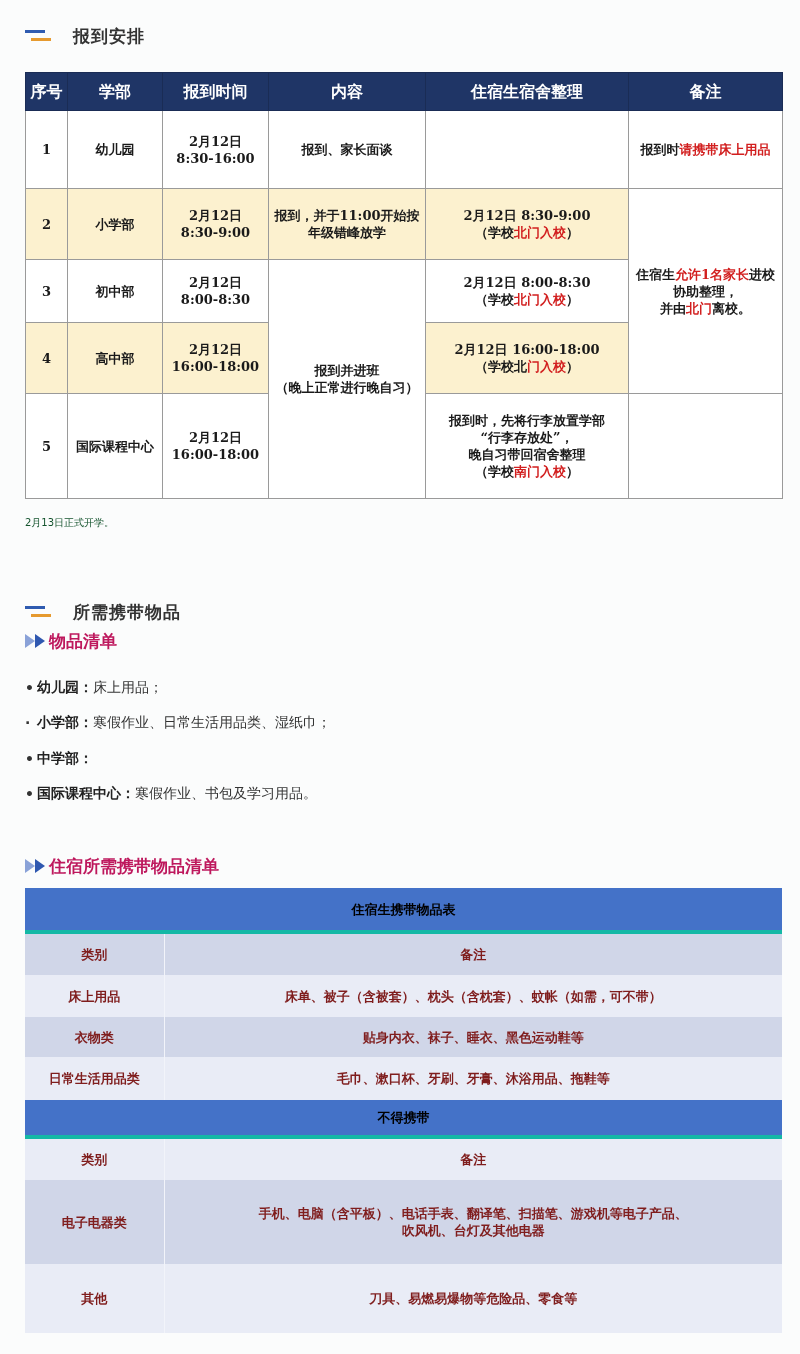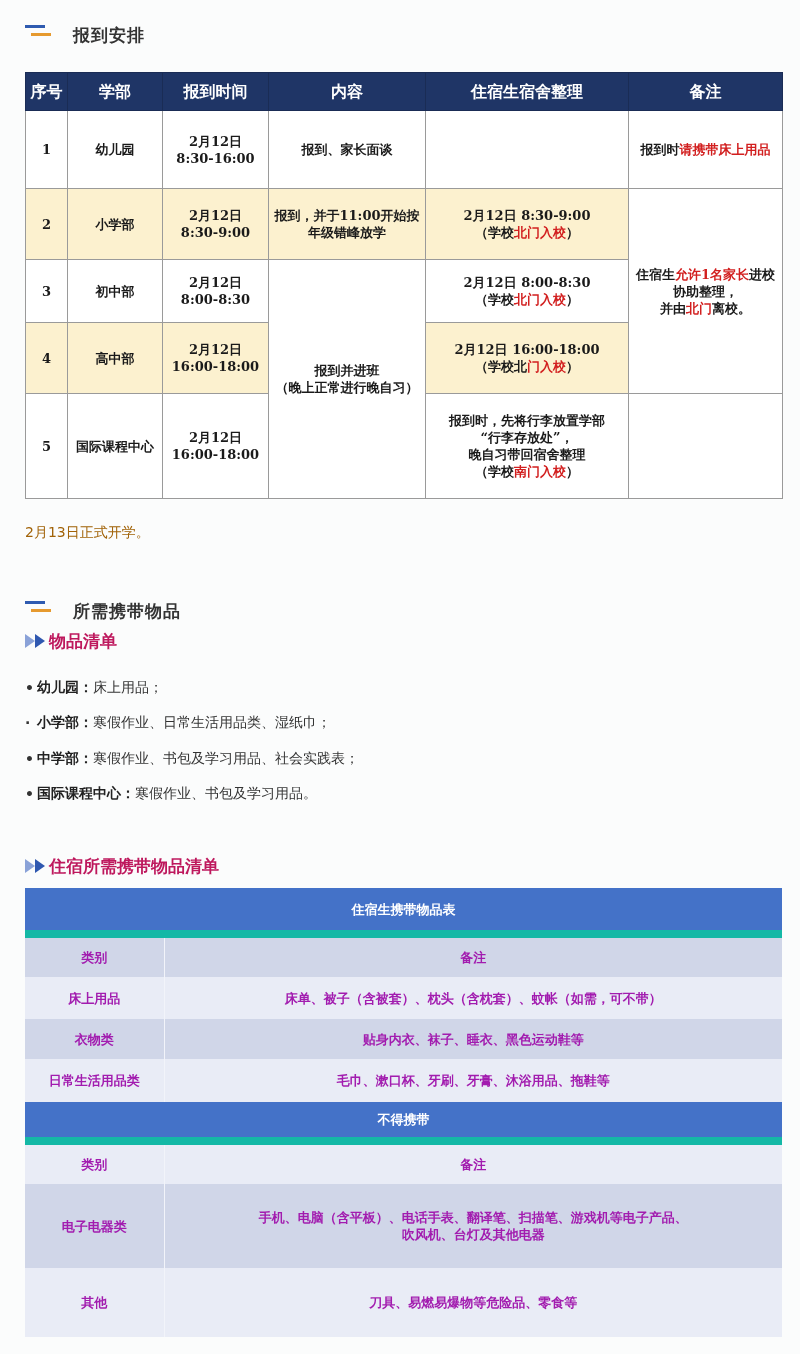--- a/index.html
+++ b/index.html
@@ -1,20 +1,20 @@
 <!DOCTYPE html>
 <html><head>
 <meta charset="utf-8">
 <style>
   html, body { margin:0; padding:0; }
   body {
     width:800px; height:1354px; background:#fbfcfc; position:relative; overflow:hidden;
     font-family: "DejaVu Sans", "Liberation Sans", sans-serif; color:#333;
   }
-  .sec-head { position:absolute; left:25px; height:24px; display:flex; align-items:flex-start; }
+  .sec-head { position:absolute; left:25px; height:24px; display:flex; align-items:center; }
   .sec-mark { position:relative; width:26px; height:14px; margin-right:22px; }
   .sec-mark .b1 { position:absolute; left:0; top:1px; width:20px; height:3px; background:#2f5bb0; }
   .sec-mark .b2 { position:absolute; left:6px; top:9px; width:20px; height:3px; background:#e69a2f; }
   .sec-title { font-size:17px; font-weight:bold; color:#333; letter-spacing:1px; }
 
   .sub-head { position:absolute; left:25px; display:flex; align-items:center; height:20px; }
   .arrows { display:flex; margin-right:4px; }
   .tri { width:0; height:0; border-top:7px solid transparent; border-bottom:7px solid transparent; }
   .tri.t1 { border-left:10px solid #8aa2d8; }
   .tri.t2 { border-left:10px solid #2f58b0; margin-left:0px; }
@@ -22,33 +22,33 @@
 
   
   .sched { position:absolute; left:25px; top:72px; width:757px; border-collapse:collapse; table-layout:fixed;
            font-family:"DejaVu Serif","Liberation Serif",serif; font-size:13px; }
   .sched th, .sched td { border:1px solid #9a9a9a; text-align:center; vertical-align:middle; padding:0 3px; line-height:17px; }
   .sched th { background:#1f3566; color:#fff; font-weight:bold; height:37px; font-size:16px; border-color:#1a2c55; }
   .sched td { color:#1a1a1a; font-weight:bold; background:#fff; }
   .sched tr.hl td.y { background:#fcf1cf; }
   .red { color:#d21f1f; }
 
-  .plain { position:absolute; left:25px; font-size:14px; color:#a16207;margin-top:8px; }
+  .plain { position:absolute; left:25px; font-size:10px; color:#14532d; }
 
   .bullets { position:absolute; left:25px; top:670px; }
   .bullet { height:35.5px; display:flex; align-items:center; font-size:14px; color:#333; }
   .bullet .dot { width:12px; font-weight:bold; }
   .bullet .k { font-weight:bold; color:#222; }
 
   
   .dorm { position:absolute; left:25px; top:888px; width:757px; border-collapse:collapse; table-layout:fixed;
           font-family:"DejaVu Serif","Liberation Serif",serif; font-size:13px; }
-  .dorm td { text-align:center; vertical-align:middle; font-weight:bold; color:#a21caf; border-right:1px solid #f2f4fa; padding:0 4px; line-height:17px; }
+  .dorm td { text-align:center; vertical-align:middle; font-weight:bold; color:#7f1d1d; border-right:1px solid #f2f4fa; padding:0 4px; line-height:17px; }
   .dorm td:last-child { border-right:none; }
-  .dorm tr.title td { background:#4472c8; color:#ffffff; height:42px; border-bottom:8px solid #14b8a6; }
+  .dorm tr.title td { background:#4472c8; color:#000000; height:42px; border-bottom:4px solid #14b8a6; }
   .dorm tr.dark td { background:#d0d6e8; }
   .dorm tr.light td { background:#e9ecf6; }
 </style>
 </head>
 <body>
 
 <div class="sec-head" style="top:24px;">
   <div class="sec-mark">
       <div class="b1"></div>
       <div class="b2"></div>
@@ -184,21 +184,20 @@
       <span>床上用品；</span>
     </div>
   <div class="bullet">
       <span class="dot">·</span>
       <span class="k">小学部：</span>
       <span>寒假作业、日常生活用品类、湿纸巾；</span>
     </div>
   <div class="bullet">
       <span class="dot">•</span>
       <span class="k">中学部：</span>
-      <span>寒假作业、书包及学习用品、社会实践表；</span>
     </div>
   <div class="bullet">
       <span class="dot">•</span>
       <span class="k">国际课程中心：</span>
       <span>寒假作业、书包及学习用品。</span>
     </div>
 </div>
 
 <div class="sub-head" style="top:856px;">
   <div class="arrows">

